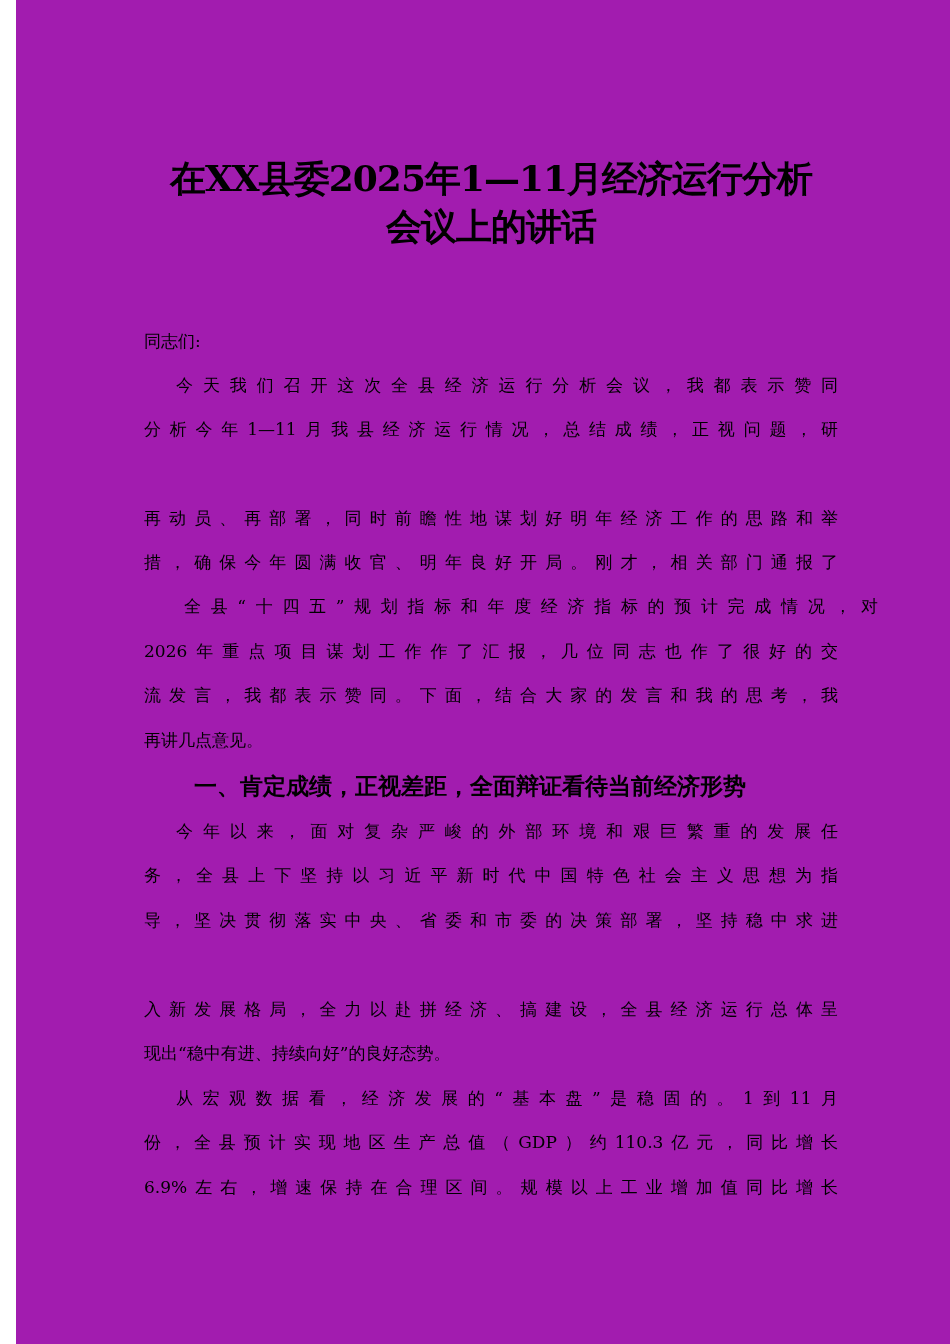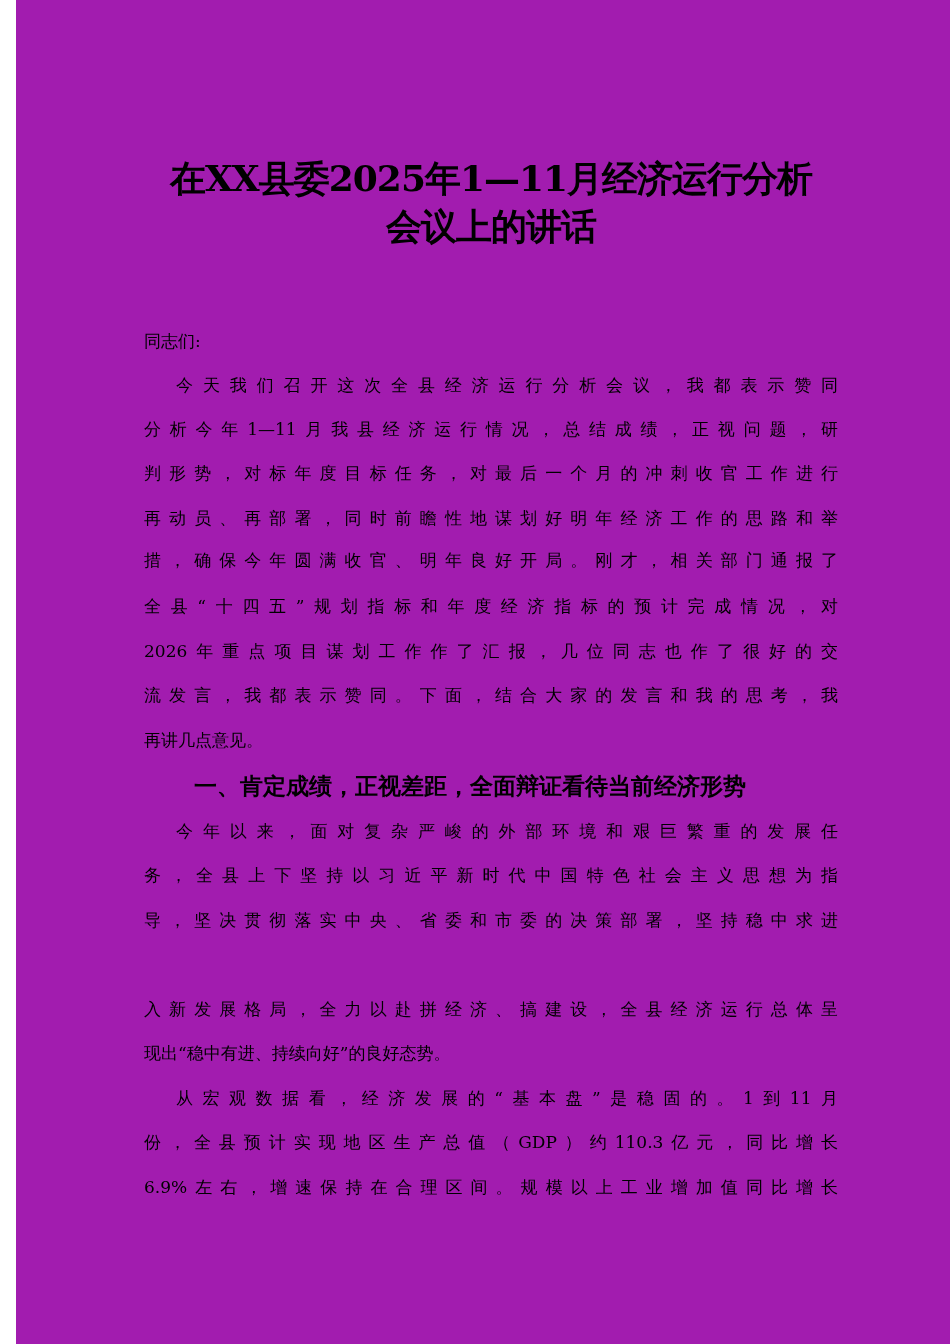--- a/index.html
+++ b/index.html
@@ -72,24 +72,23 @@
 
 <div class="page">
 
   <div class="title l1">在XX县委2025年1—11月经济运行分析</div>
   <div class="title l2">会议上的讲话</div>
 
   <div class="line noj" style="top:326px;">同志们:</div>
 
   <div class="line indent" style="top:370px;">今天我们召开这次全县经济运行分析会议，我都表示赞同</div>
   <div class="line" style="top:414px;">分析今年1—11月我县经济运行情况，总结成绩，正视问题，研</div>
-  <div class="line" style="top:458px;">判形势，对标年度目标任务，对最后一个月的冲刺收官工作进行</div>
   <div class="line" style="top:503px;">再动员、再部署，同时前瞻性地谋划好明年经济工作的思路和举</div>
-  <div class="line" style="top:547px;font-family:Liberation Mono, monospace;">措，确保今年圆满收官、明年良好开局。刚才，相关部门通报了</div>
-  <div class="line" style="top:591px;">全县“十四五”规划指标和年度经济指标的预计完成情况，对</div>
+  <div class="line" style="top:547px;">措，确保今年圆满收官、明年良好开局。刚才，相关部门通报了</div>
+  <div class="line" style="top:591px;margin-left:40px;">全县“十四五”规划指标和年度经济指标的预计完成情况，对</div>
   <div class="line" style="top:636px;">2026年重点项目谋划工作作了汇报，几位同志也作了很好的交</div>
   <div class="line" style="top:680px;">流发言，我都表示赞同。下面，结合大家的发言和我的思考，我</div>
   <div class="line noj" style="top:725px;">再讲几点意见。</div>
 
   <div class="heading" style="top:771px;">一、肯定成绩，正视差距，全面辩证看待当前经济形势</div>
 
   <div class="line indent" style="top:816px;">今年以来，面对复杂严峻的外部环境和艰巨繁重的发展任</div>
   <div class="line" style="top:860px;">务，全县上下坚持以习近平新时代中国特色社会主义思想为指</div>
   <div class="line" style="top:905px;">导，坚决贯彻落实中央、省委和市委的决策部署，坚持稳中求进</div>
   <div class="line" style="top:994px;">入新发展格局，全力以赴拼经济、搞建设，全县经济运行总体呈</div>

